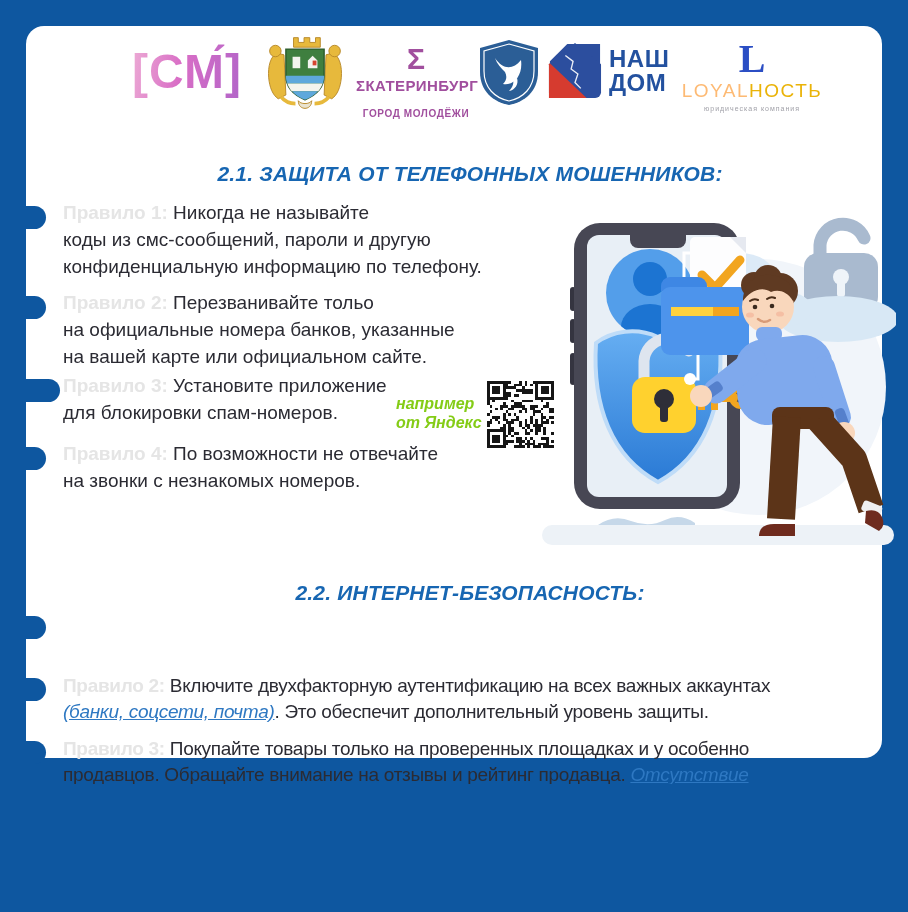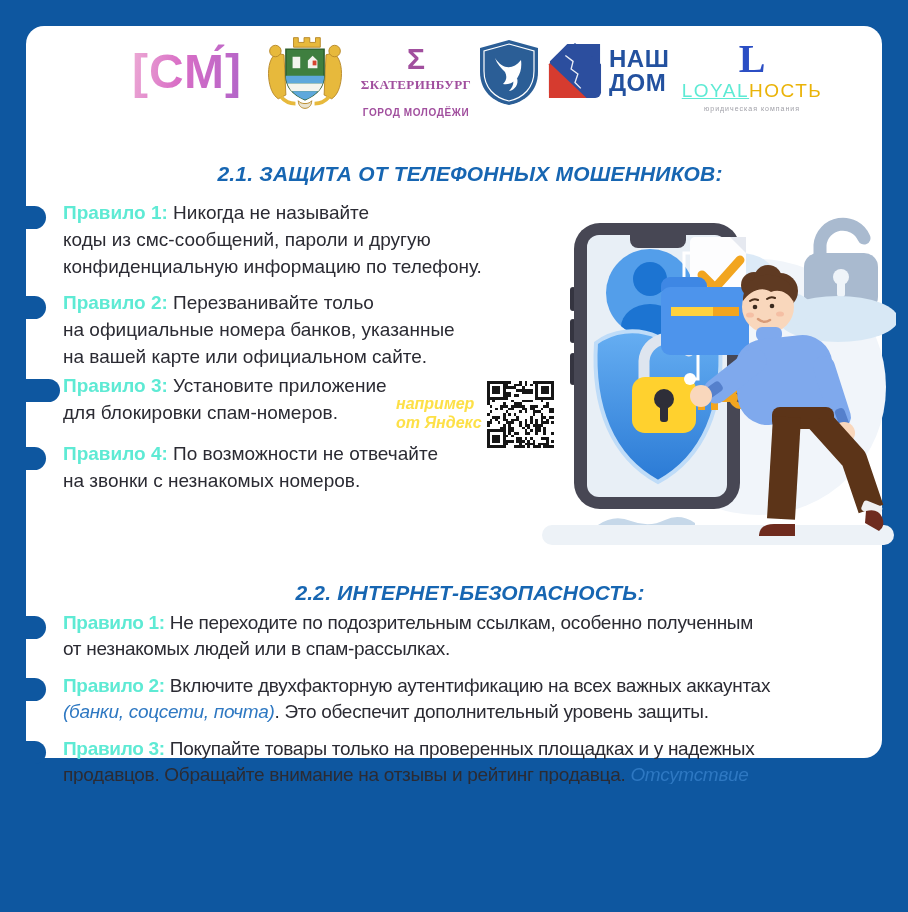--- a/index.html
+++ b/index.html
@@ -9,50 +9,50 @@
 
   
   .logo{position:absolute;}
   .logo-sm{left:118px;top:44px;width:138px;height:58px;font-weight:bold;font-size:48px;line-height:56px;
            text-align:center;letter-spacing:1px;
            background:linear-gradient(100deg,#f2bcd9 0%,#d96ec6 45%,#a963c9 100%);
            -webkit-background-clip:text;background-clip:text;color:transparent;}
   .logo-coat{left:262px;top:35px;}
   .logo-ekb{left:356px;top:44px;width:120px;text-align:center;color:#A14F9E;}
   .ekb-sigma{font-size:30px;font-weight:bold;line-height:30px;}
-  .ekb-l1{font-size:13px;font-weight:bold;letter-spacing:.4px;margin-top:3px;font-family:Liberation Serif, serif;}
+  .ekb-l1{font-size:15px;font-weight:bold;letter-spacing:.4px;margin-top:3px;}
   .ekb-l2{font-size:10px;font-weight:bold;letter-spacing:.6px;margin-top:14px;}
   .logo-falcon{left:477px;top:38px;}
   .logo-nashdom{left:548px;top:42px;display:flex;align-items:center;gap:7px;}
   .nashdom-text{font-weight:800;font-size:24px;line-height:24px;color:#23519F;letter-spacing:.5px;}
   .logo-loyal{left:668px;top:40px;width:168px;text-align:center;}
   .loyal-mark{font-family:"Liberation Serif",serif;font-weight:bold;font-size:40px;line-height:38px;color:#2B4EC4;}
   .loyal-name{font-size:19px;letter-spacing:1.5px;margin-top:2px;font-weight:500;}
-  .loyal-name .b{color:#5eead4;text-decoration:underline;}
+  .loyal-name .b{color:#fdba74;}
   .loyal-name .d{color:#eab308;}
   .loyal-sub{font-size:7px;color:#A0A0A8;letter-spacing:1px;margin-top:3px;}
 
   
   .h{position:absolute;left:0;width:100%;text-align:center;color:#1766B2;font-weight:bold;}
   .h-main{top:130px;font-size:21px;letter-spacing:.3px;}
   .h-sub{font-size:21px;font-style:italic;letter-spacing:.2px;padding-left:16px;}
   .h-s1{top:162px;}
   .h-s2{top:581px;}
 
   
   .tab{position:absolute;left:0;width:46px;height:23px;background:#0E57A0;border-radius:0 12px 12px 0;}
   .tab.wide{width:60px;}
   .rule{position:absolute;left:63px;font-size:19px;color:#2B2B33;white-space:pre-line;}
   .s1r{line-height:27px;width:480px;}
   .s2r{line-height:26px;width:812px;letter-spacing:-0.3px;}
-  .rule .label{font-weight:bold;color:#5eead4;margin-top:26px;}
-  .rule .accent{color:#2E78C2;font-style:italic;}
+  .rule .label{font-weight:bold;color:#e5e5e5;margin-top:26px;}
+  .rule .accent{color:#2E78C2;font-style:italic;text-decoration:underline;}
 
   .qr-note{position:absolute;left:396px;top:394px;font-size:16px;line-height:19px;font-weight:bold;
-           font-style:italic;color:#fde047;white-space:pre-line;}
+           font-style:italic;color:#84cc16;white-space:pre-line;}
   .qr{position:absolute;left:487px;top:381px;width:67px;height:67px;display:grid;
       grid-template-columns:repeat(25,1fr);grid-auto-rows:1fr;background:#fff;}
   .qr i{display:block;}
   .qr i.m{background:#161616;}
 
   .illu{position:absolute;left:540px;top:195px;width:356px;height:356px;}
 </style>
 </head>
 <body>
 
@@ -882,20 +882,18 @@
       <rect x="322" y="308" width="20" height="11" rx="3" fill="#EFEFEF" transform="rotate(22 332 313)"></rect>
       <path d="M219,340 q1,-11 15,-11 h21 v12 h-36 z" fill="#6E2B1E"></path>
       <path d="M326,316 q12,-3 16,6 q4,9 -3,14 l-14,-8 z" fill="#6E2B1E"></path>
     </g>
   </svg>
 
   <div class="tab" style="top:616px"></div>
   <div class="tab" style="top:678px"></div>
   <div class="tab" style="top:741px"></div>
 
-  <div class="rule s2r" style="top:610px"><span class="label">Правило 1:</span><span> Не переходите по подозрительным ссылкам, особенно полученным
-от незнакомых людей или в спам-рассылках.</span></div>
   <div class="rule s2r" style="top:673px"><span class="label">Правило 2:</span><span> Включите двухфакторную аутентификацию на всех важных аккаунтах
 </span><span class="accent">(банки, соцсети, почта)</span><span>. Это обеспечит дополнительный уровень защиты.</span></div>
-  <div class="rule s2r" style="top:736px"><span class="label">Правило 3:</span><span> Покупайте товары только на проверенных площадках и у надежных
+  <div class="rule s2r" style="top:736px"><span class="label">Правило 3:</span><span> Покупайте товары только на проверенных площадках и у особенно
 продавцов. Обращайте внимание на отзывы и рейтинг продавца. </span><span class="accent">Отсутствие
 отзывов — это подозрительный маркер.</span></div>
 </div>
 
 </body></html>

